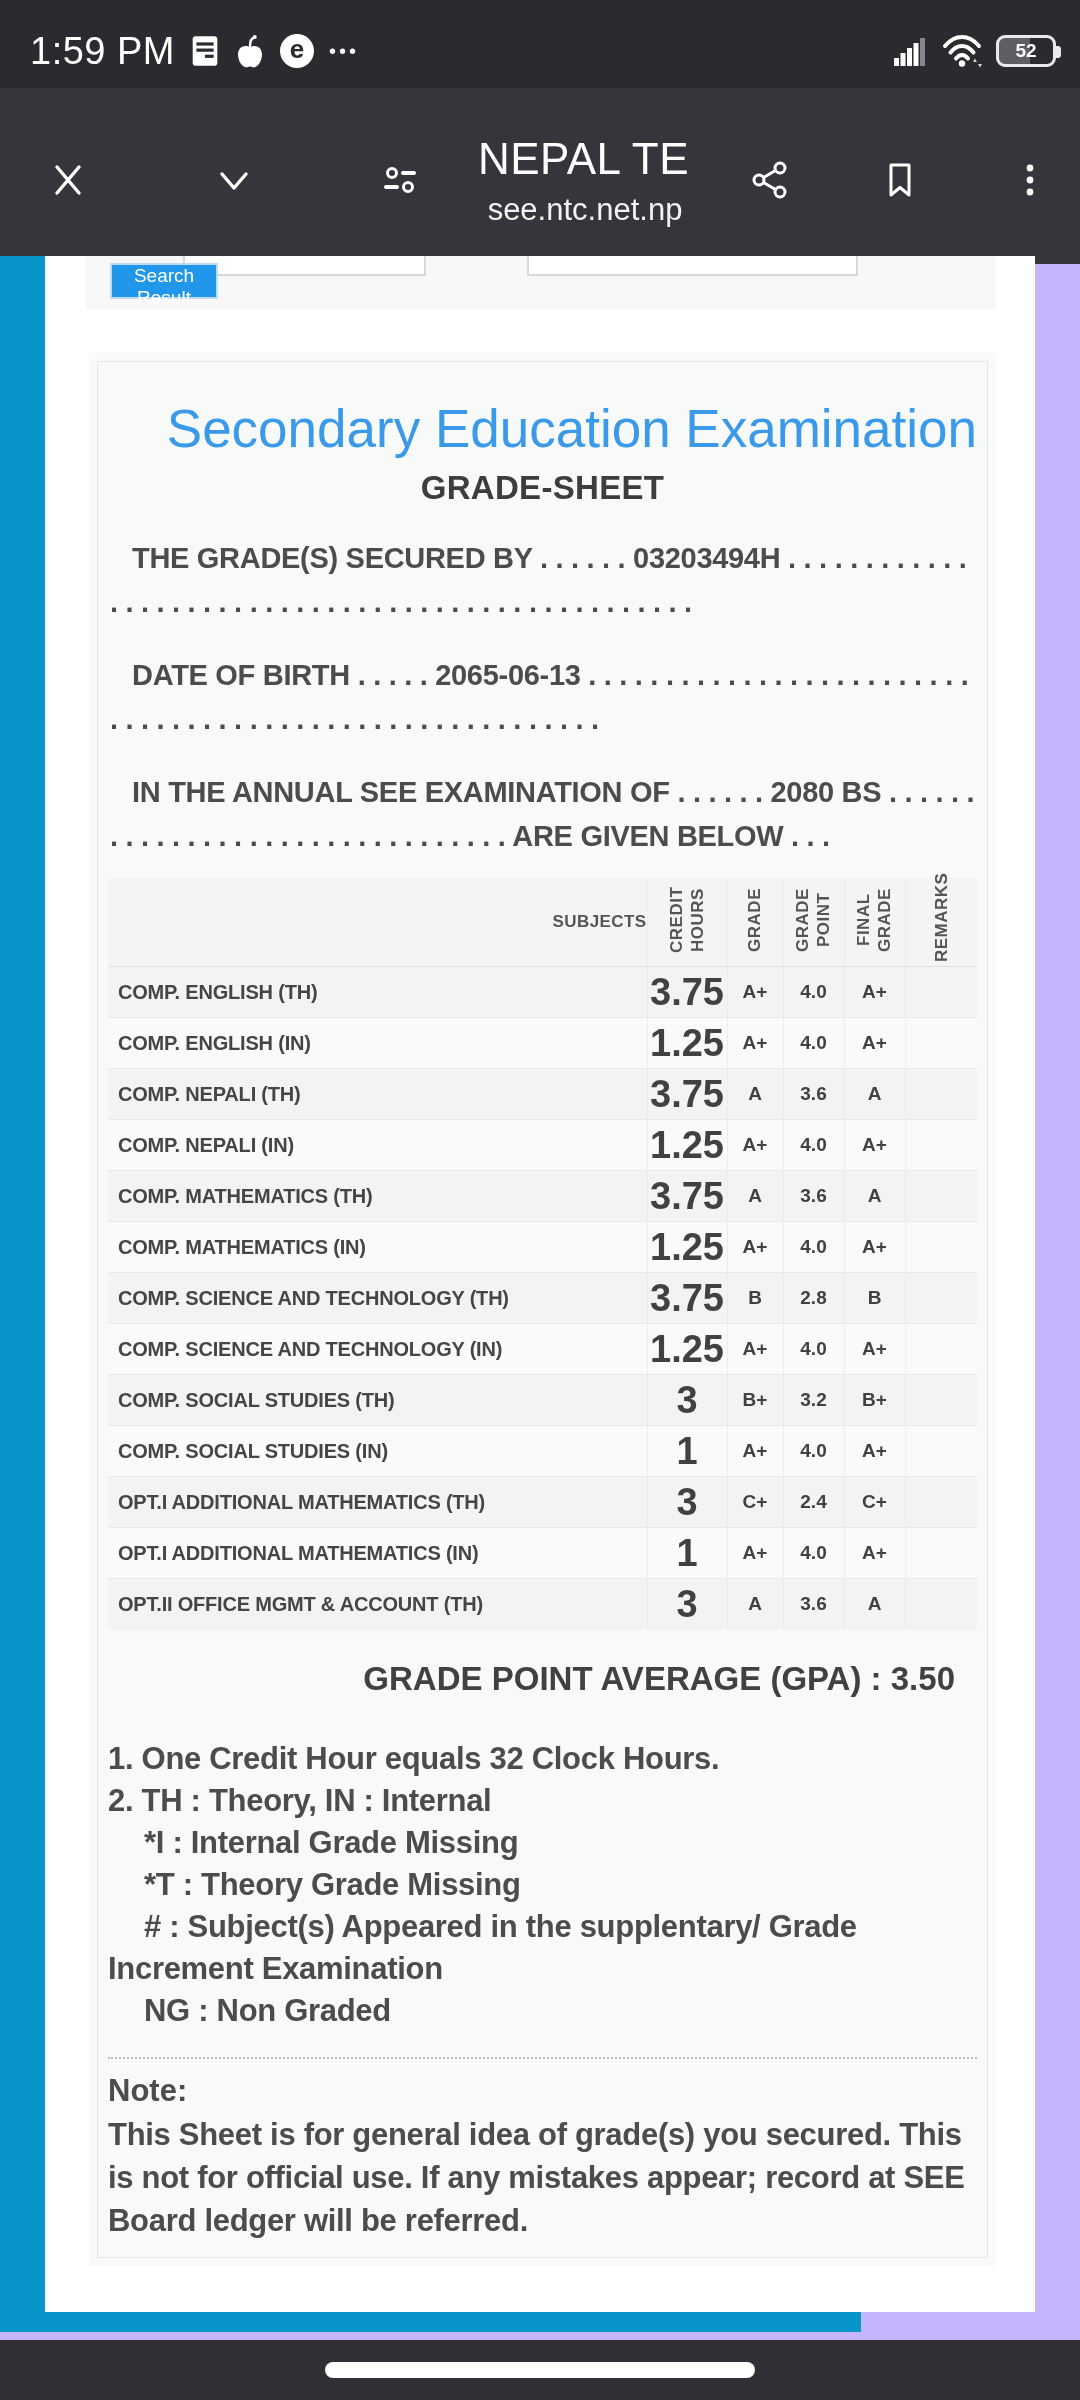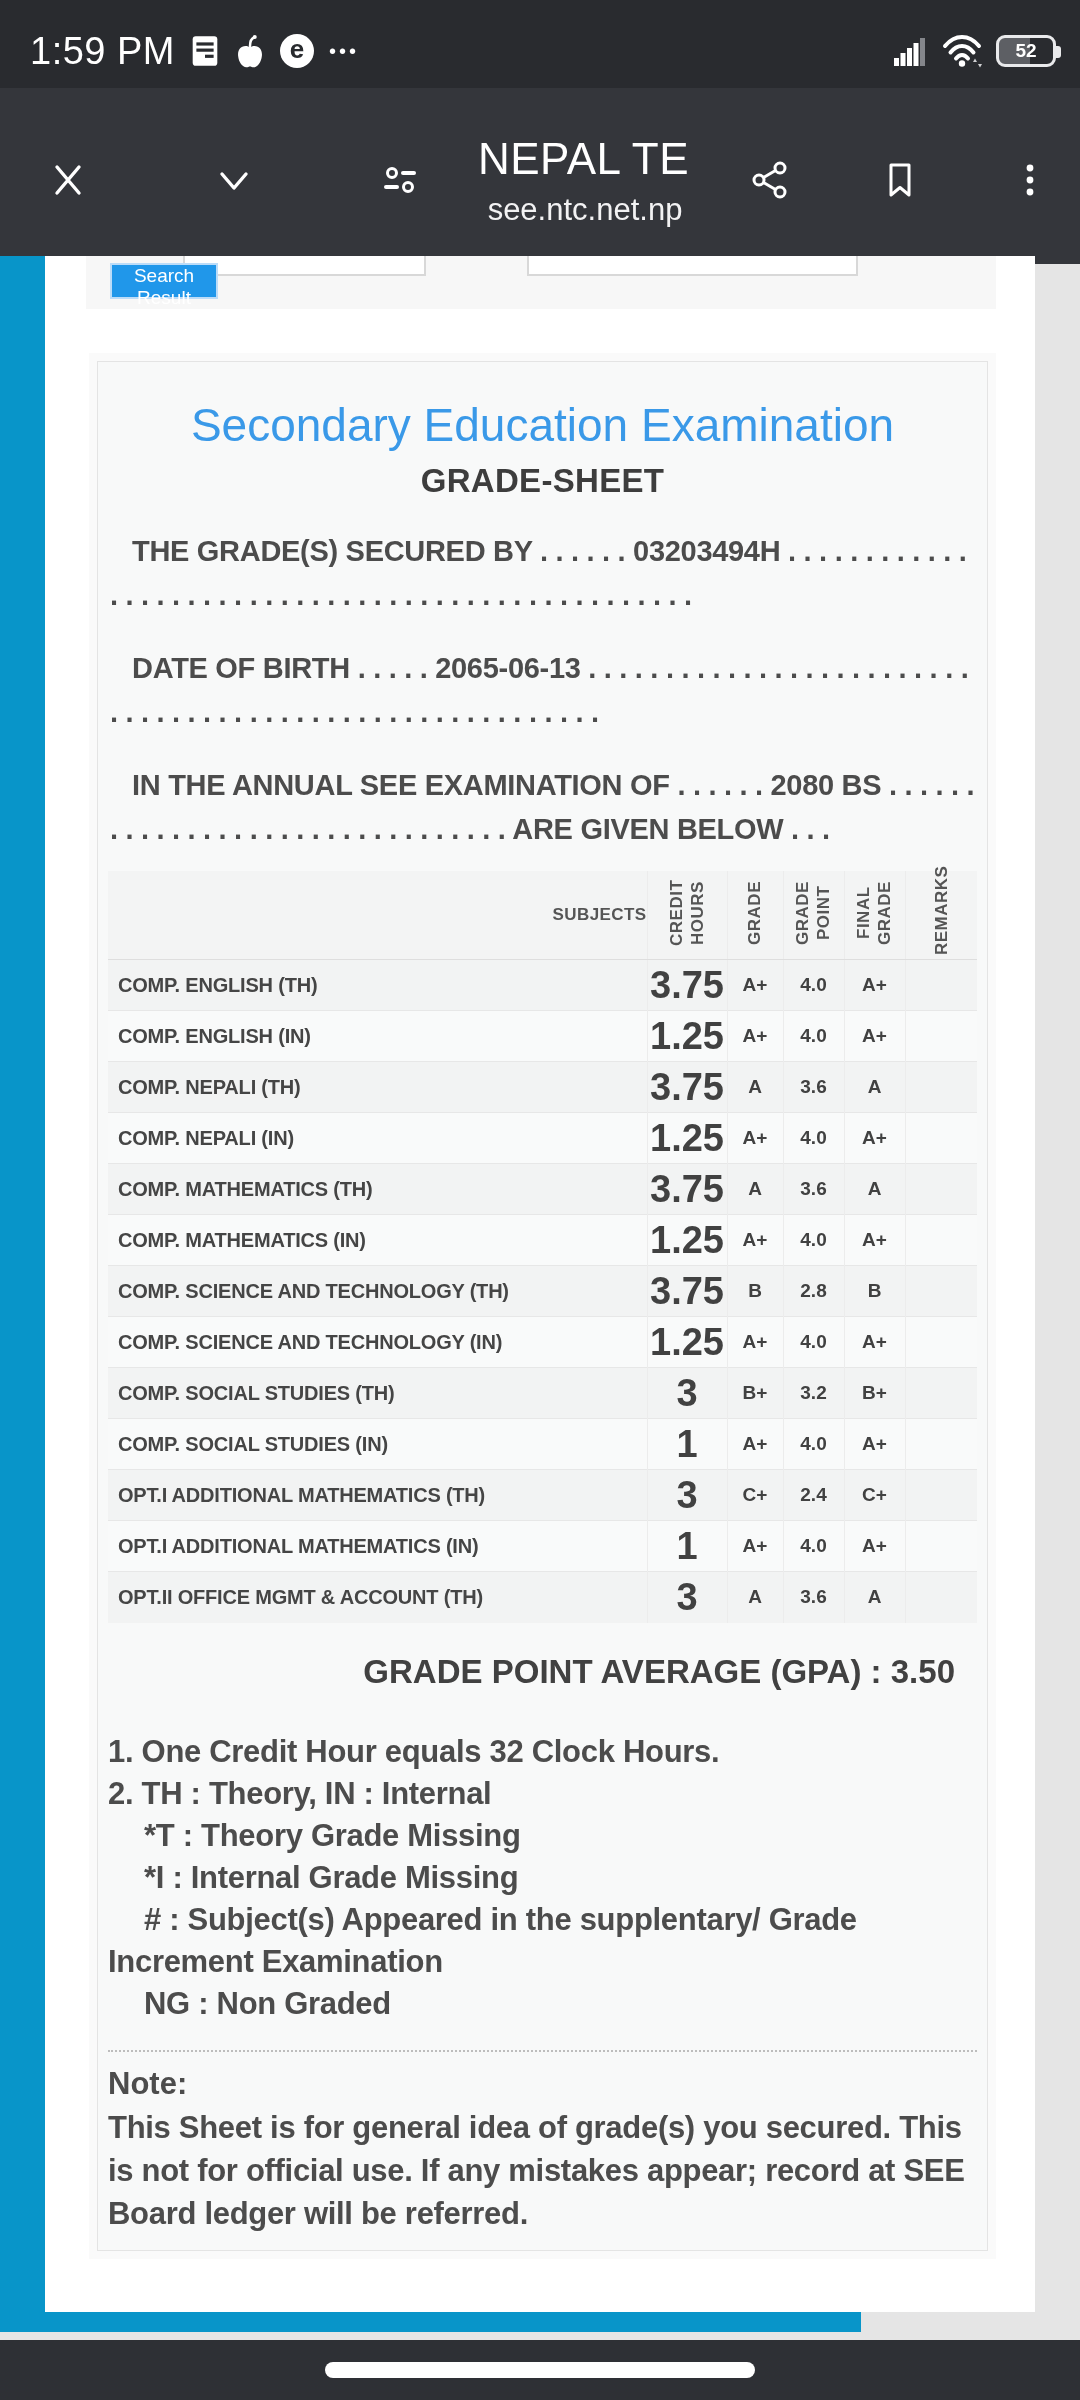--- a/index.html
+++ b/index.html
@@ -1,17 +1,17 @@
 <!DOCTYPE html>
 <html><head>
 <meta charset="utf-8">
 <style>
   * { margin:0; padding:0; box-sizing:border-box; }
   html,body { width:1080px; height:2400px; font-family:"Liberation Sans","DejaVu Sans",sans-serif; }
-  .screen { position:relative; width:1080px; height:2400px; background:#e5e5e5; overflow:hidden; }
+  .screen { position:relative; width:1080px; height:2400px; background:#c4b5fd; overflow:hidden; }
 
   
   .status-bar { position:absolute; top:0; left:0; width:1080px; height:88px; background:#292b2f;
     display:flex; align-items:center; justify-content:space-between; padding:14px 24px 0 30px; color:#fff; }
   .sb-left { display:flex; align-items:center; gap:15px; }
   .sb-time { font-size:38px; font-weight:400; letter-spacing:0.5px; }
   .sb-ic { display:inline-flex; align-items:center; justify-content:center; }
   .sb-e { width:34px; height:34px; border-radius:50%; background:#fff; color:#292b2f;
     font-weight:700; font-size:26px; display:flex; align-items:center; justify-content:center; padding-bottom:3px; }
   .sb-more { font-size:20px; letter-spacing:3px; color:#fff; }
@@ -41,21 +41,21 @@
   .form-panel { position:relative; margin-left:41px; width:910px; height:53px; background:#f7f7f7; }
   .input-stub { position:absolute; top:-2px; height:22px; background:#fff; border:2px solid #d8d8d8; border-top:none; }
   .stub1 { left:97px;  width:243px; }
   .stub2 { left:441px; width:331px; }
   .search-btn { position:absolute; left:24px; top:7px; width:108px; height:36px; background:#2097ea;
     border:2px solid #bcdcf8; color:#fff; font-size:19px; font-family:inherit; }
 
   .card { margin:44px 39px 0 44px; background:#fafafa; padding:8px; }
   .card-inner { border:1px solid #e4e4e4; background:#f8f9f9; padding:0 10px 14px 10px; }
 
-  .exam-title { font-size:46px; font-weight:400; color:#3a99e8; text-align:center; padding-top:36px; }
+  .exam-title { font-size:53px; font-weight:400; color:#3a99e8; text-align:right; padding-top:36px; }
   .sheet-title { font-size:33px; font-weight:700; color:#3d3d3d; text-align:center; margin-top:10px; letter-spacing:0.3px; }
 
   .dotline { font-size:29px; font-weight:700; color:#4c4c4c; line-height:1.5; letter-spacing:-0.3px;
     margin-top:30px; text-indent:22px; padding:0 2px; }
 
   
   table.grades { width:100%; border-collapse:collapse; margin-top:20px; }
   .grades th { height:70px; vertical-align:middle; background:#f3f4f4; border-bottom:1px solid #dedede; }
   .grades th.c-sub { text-align:right; padding-left:10px; font-size:17px; color:#555; letter-spacing:0.4px; }
   .c-credit { width:80px; } .c-grade { width:56px; } .c-point { width:61px; } .c-final { width:61px; } .c-rem { width:72px; }
@@ -319,22 +319,22 @@
                   <td class="t-val"></td>
                 </tr>
             </tbody>
           </table>
 
           <div class="gpa">GRADE POINT AVERAGE (GPA) : 3.50</div>
 
           <div class="notes">
             <div class="note-line">1. One Credit Hour equals 32 Clock Hours.</div>
             <div class="note-line">2. TH : Theory, IN : Internal</div>
+            <div class="note-line sub">*I : Internal Grade Missing</div>
             <div class="note-line sub">*T : Theory Grade Missing</div>
-            <div class="note-line sub">*I : Internal Grade Missing</div>
             <div class="note-line sub"># : Subject(s) Appeared in the supplentary/ Grade Increment Examination</div>
             <div class="note-line sub">NG : Non Graded</div>
           </div>
 
           <div class="note-divider"></div>
           <div class="note-label">Note:</div>
           <p class="note-text">This Sheet is for general idea of grade(s) you secured. This is not for official use. If any mistakes appear; record at SEE Board ledger will be referred.</p>
 
         </div>
       </div>

